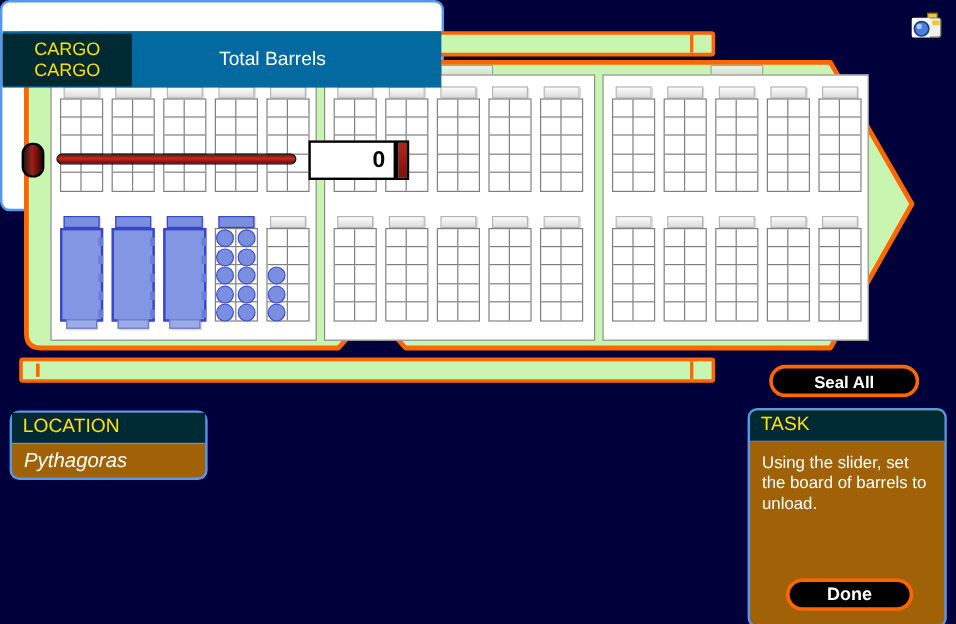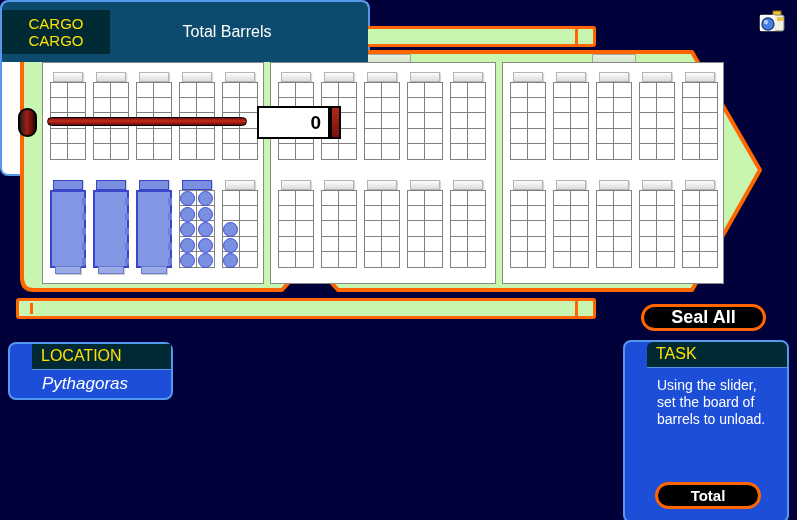--- a/index.html
+++ b/index.html
@@ -134,32 +134,31 @@
   }
 
   
   #seal-all-button {
     position: absolute; left: 641px; top: 304px;
     width: 125px; height: 27px;
     background: #000000;
     border: 3px solid #ff6600;
     border-radius: 14px;
     color: #ffffff;
-    font-size: 18px; font-weight: bold;
+    font-size: 14px; font-weight: bold;
     display: flex; align-items: center; justify-content: center;
     cursor: pointer;
   }
 
   
   .panel {
     position: absolute;
-    background: #1d4ed8;
+    background: #a16207;
     border: 2px solid #5599ee;
     border-radius: 8px;
-    padding-left: 22px;
   }
   .panel-header {
     color: #ffe000;
     font-size: 16px;
     padding: 3px 9px 4px 9px;
     background: #002a33;
     border-bottom: 1px solid #5599ee;
   }
 
   
@@ -191,23 +190,23 @@
   
   #cargo-status-panel {
     left: 214px; top: 338px; width: 370px; height: 176px;
     background: #ffffff;
     border: 2px solid #5599ee;
     border-radius: 8px;
     overflow: hidden;
   }
   #cargo-status-topbar {
     position: relative;
-    height: 60px;
-    background: #0c4a6e;
-    display: flex; align-items: center;
+    height: 47px;
+    background: #0369a1;
+    display: flex; align-items: center; margin-top: 24px;
   }
   #cargo-status-tab {
     width: 108px; height: 44px;
     background: #002a33;
     color: #ffe000; font-size: 15px;
     line-height: 17px;
     display: flex; flex-direction: column;
     align-items: center; justify-content: center;
     text-align: center;
   }
@@ -820,17 +819,17 @@
         <span>0</span>
       </div>
       <div id="slider-value-grip"></div>
     </div>
   </div>
 
   <div class="panel" id="task-panel">
     <div class="panel-header">TASK</div>
     <div id="task-text">Using the slider, set the board of barrels to unload.</div>
     <div id="done-button">
-      <span>Total</span>
+      <span>Done</span>
     </div>
   </div>
 
 </div>
 
 </body></html>

